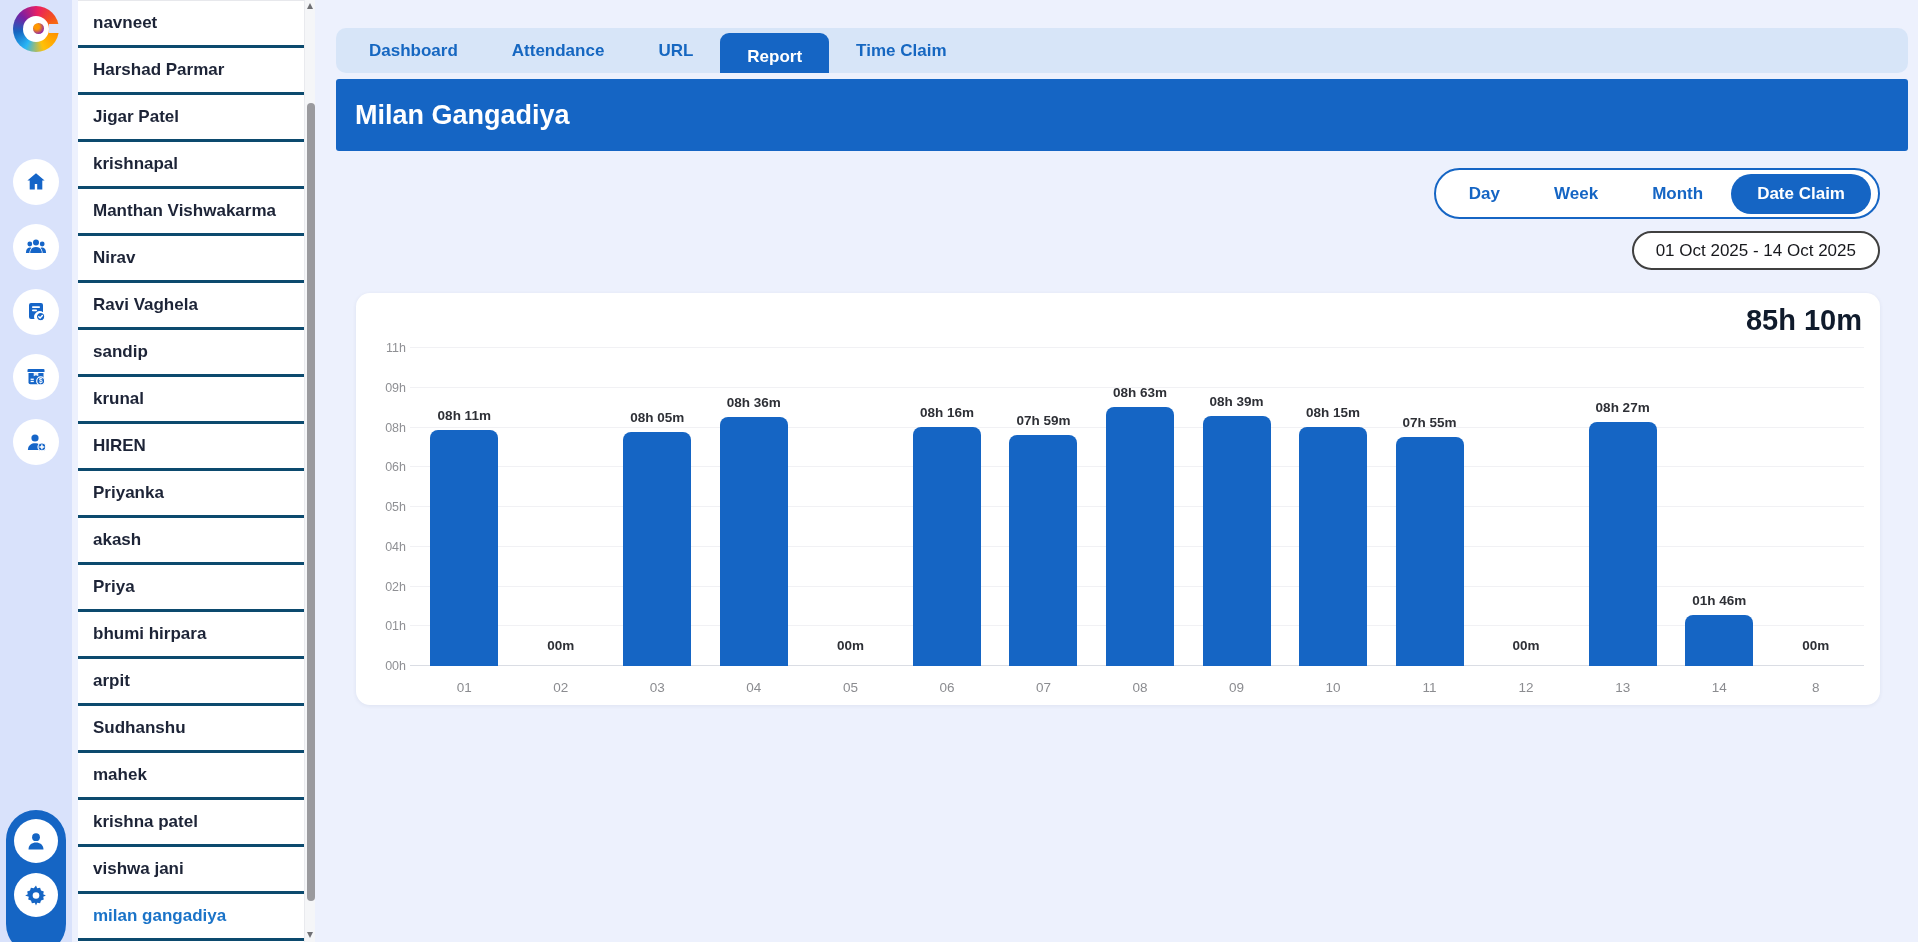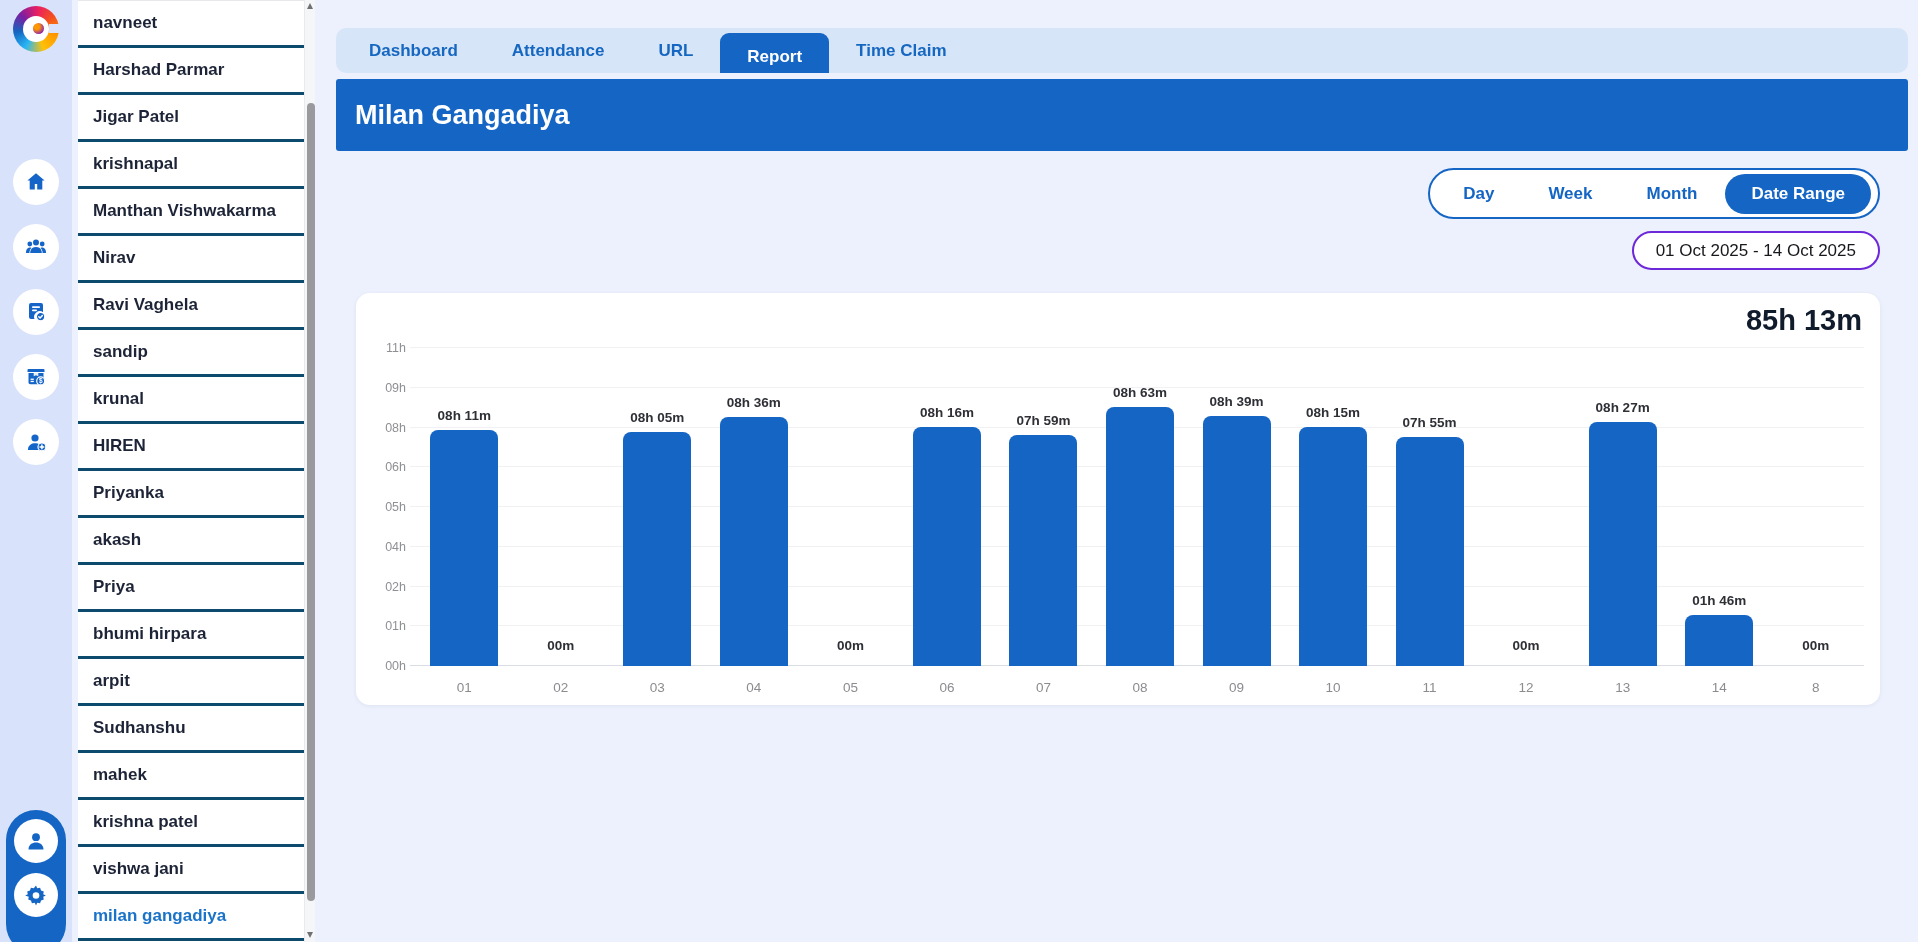--- a/index.html
+++ b/index.html
@@ -46,21 +46,21 @@
   .pgheader { margin-top:6px; height:72px; background:#1565c4; border-radius:3px;
               display:flex; align-items:center; padding-left:19px; color:#fff; font-size:27px; font-weight:700; }
 
   .controls { margin-top:17px; display:flex; justify-content:flex-end; padding-right:28px;text-align:right; }
   .segmented { height:51px; background:#fff; border:2px solid #1565c4; border-radius:27px;
                display:flex; align-items:center; padding:0 7px; gap:2px; }
   .seg { padding:10px 26px; color:#1565c4; font-weight:700; font-size:17px; cursor:pointer; border-radius:20px; }
   .seg.active { background:#1565c4; color:#fff; }
 
   .daterow { margin-top:12px; display:flex; justify-content:flex-end; padding-right:28px; }
-  .datechip { height:39px; background:#fff; border:2px solid #6d28d9; border-radius:20px;
+  .datechip { height:39px; background:#fff; border:2px solid #404040; border-radius:20px;
               display:flex; align-items:center; padding:16px 22px; font-size:17px; color:#17181c; cursor:pointer; }
 
   
   .card { margin:23px 28px 0 20px; background:#fff; border-radius:14px; height:412px; position:relative;
           box-shadow:0 1px 4px rgba(25,45,90,.07); }
   .total { position:absolute; top:11px; right:18px; font-size:29px; font-weight:800; color:#101b2c; }
 
   .plot { position:absolute; left:60px; right:16px; top:55px; height:318px; }
   .gline { position:absolute; left:-6px; right:0; height:1px; background:#f1f1f4; }
   .gline.base { background:#dadde4; }
@@ -179,29 +179,29 @@
       <div class="tab active">Report</div>
       <div class="tab">Time Claim</div>
     </div>
   <div class="pgheader">Milan Gangadiya</div>
 
   <div class="controls">
     <div class="segmented">
         <div class="seg">Day</div>
         <div class="seg">Week</div>
         <div class="seg">Month</div>
-        <div class="seg active">Date Range</div>
+        <div class="seg active">Date Claim</div>
       </div>
   </div>
   <div class="daterow">
     <div class="datechip">01 Oct 2025 - 14 Oct 2025</div>
   </div>
 
   <div class="card">
-    <div class="total">85h 13m</div>
+    <div class="total">85h 10m</div>
     <div class="plot">
         <div class="gline base" style="bottom: 0%;"></div>
         <div class="ylab" style="bottom: 0%;">00h</div>
         <div class="gline" style="bottom: 12.5%;"></div>
         <div class="ylab" style="bottom: 12.5%;">01h</div>
         <div class="gline" style="bottom: 25%;"></div>
         <div class="ylab" style="bottom: 25%;">02h</div>
         <div class="gline" style="bottom: 37.5%;"></div>
         <div class="ylab" style="bottom: 37.5%;">04h</div>
         <div class="gline" style="bottom: 50%;"></div>

